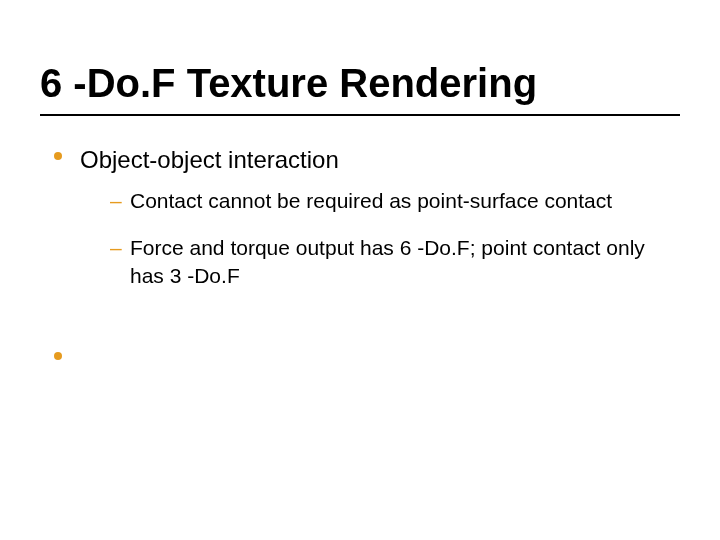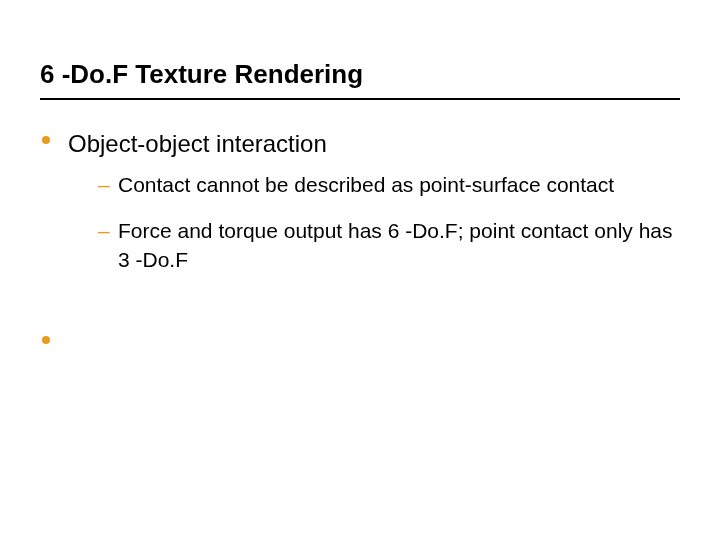--- a/index.html
+++ b/index.html
@@ -12,34 +12,34 @@
     color: #000;
   }
   .slide {
     box-sizing: border-box;
     width: 720px;
     height: 540px;
     padding: 60px 40px 40px 40px;
     position: relative;
   }
   .title {
-    font-size: 26px;
+    font-size: 40px;
     font-weight: bold;
     margin: 0 0 8px 0;
     line-height: 1.15;
   }
   .title-rule {
     border: none;
     border-top: 2px solid #000;
     margin: 6px 0 28px 0;
   }
   .bullet-list {
     list-style: none;
     padding: 0;
-    margin: 0;
+    margin: 12px;
   }
   .bullet-item {
     position: relative;
     padding-left: 28px;
     margin-bottom: 10px;
   }
   .bullet-dot {
     position: absolute;
     left: 2px;
     top: 8px;
@@ -88,21 +88,21 @@
 
   <ul class="bullet-list">
 
     <li class="bullet-item">
       <span class="bullet-dot"></span>
       <span class="bullet-text">Object-object interaction</span>
 
       <ul class="sub-list">
         <li class="sub-item">
           <span class="sub-dash">–</span>
-          <span class="sub-text">Contact cannot be described as point-surface contact</span>
+          <span class="sub-text">Contact cannot be required as point-surface contact</span>
         </li>
         <li class="sub-item">
           <span class="sub-dash">–</span>
           <span class="sub-text">Force and torque output has 6 -Do.F; point contact only has 3 -Do.F</span>
         </li>
       </ul>
     </li>
 
     <li class="spacer"></li>
 

